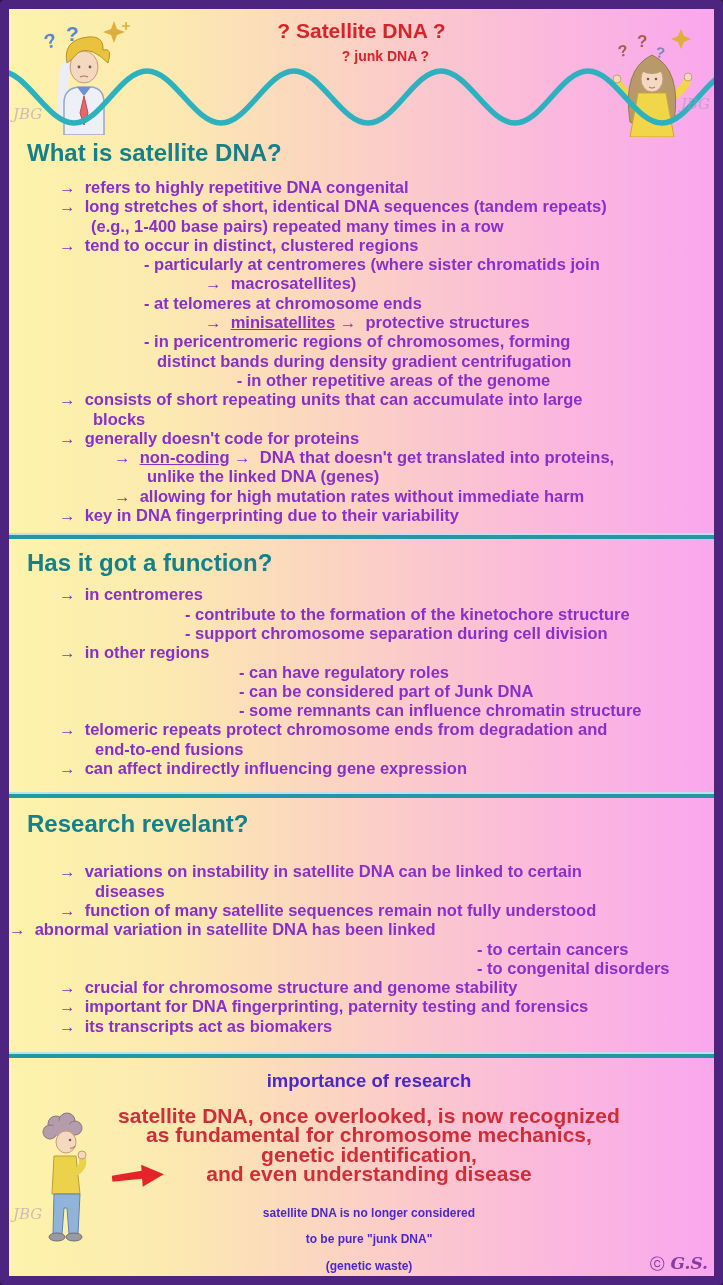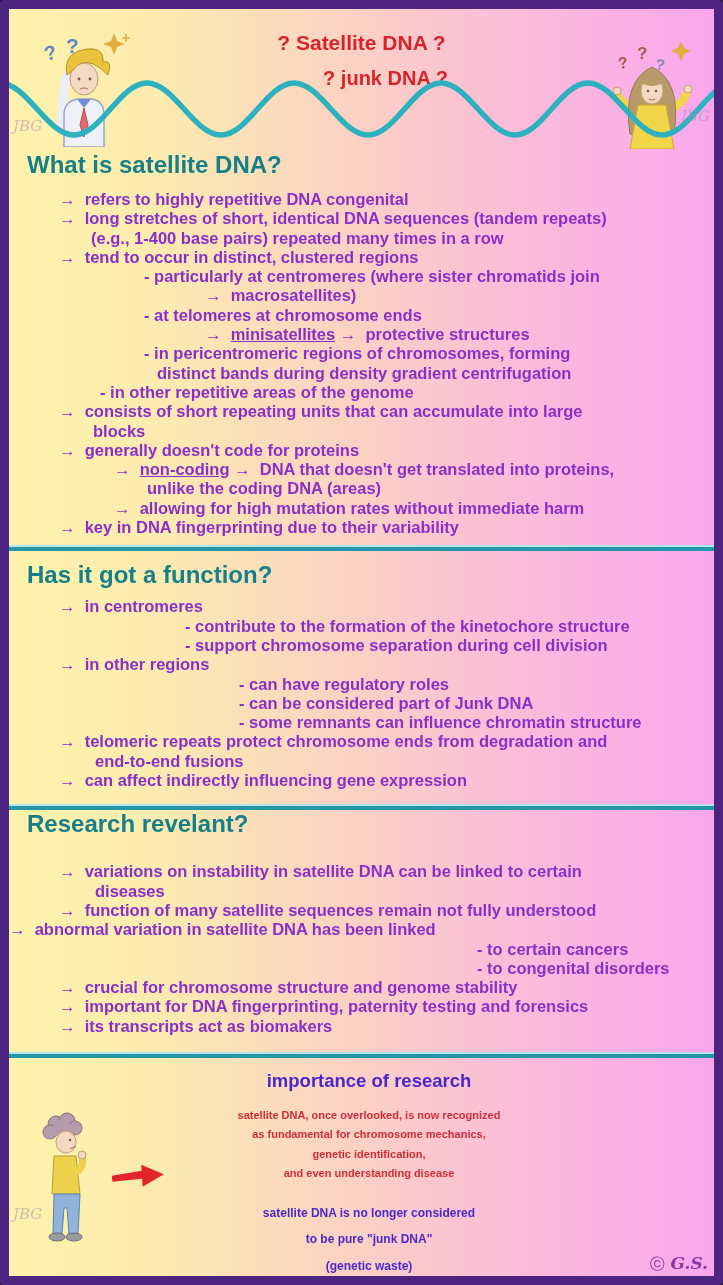--- a/index.html
+++ b/index.html
@@ -10,23 +10,23 @@
     border:9px solid var(--border,#4d2580);
     border-radius:4px;
     overflow:hidden;
     background:linear-gradient(90deg,
       var(--bg_left,#fdf3ab) 0%, #fceab0 22%,
       var(--bg_mid,#fbd2c3) 48%, #fbbcd9 72%,
       var(--bg_right,#f9a7ee) 100%);
     font-family:"Liberation Sans",sans-serif;
   }
   .hdr{position:relative;height:124px;}
-  .title1{margin:12px;padding-top:10px;text-align:center;font-size:21px;font-weight:bold;
+  .title1{margin:0;padding-top:10px;text-align:center;font-size:21px;font-weight:bold;
           color:var(--title_red,#d8232a);}
-  .title2{margin:5px 0 0 0;text-align:center;font-size:20px;font-weight:bold;
+  .title2{margin:5px 0 0 0;text-align:center;font-size:14px;font-weight:bold;
           color:var(--title_red,#d8232a);padding-left:48px;}
   .wave{position:absolute;left:0;top:52px;z-index:3;}
   .char{position:absolute;z-index:2;}
   .char-topleft{left:25px;top:8px;}
   .char-topright{left:596px;top:18px;}
   .char-bottom{left:27px;top:1103px;z-index:2;}
   .red-arrow{position:absolute;left:103px;top:1156px;transform:rotate(-4deg);z-index:2;}
   .wm{position:absolute;font-family:"DejaVu Serif",serif;font-style:italic;font-size:15px;
       color:rgba(172,142,190,0.55);z-index:4;}
   .wm1{left:4px;top:96px;} .wm2{right:4px;top:86px;} .wm3{left:4px;top:1196px;}
@@ -36,28 +36,28 @@
            margin:0 0 0 18px;}
   .lines{margin-top:11px;}
   .line{font-size:16.5px;font-weight:bold;color:var(--body_purple,#8a2fc8);
         line-height:19.3px;white-space:pre;}
   .line .u{text-decoration:underline;}
   #s1 .heading{padding-top:6px;}
   #s1{padding-bottom:8px;}
   #s2 .heading{padding-top:10px;}
   #s2 .lines{margin-top:8px;}
   #s2{padding-bottom:14px;}
-  #s3 .heading{}
+  #s3 .heading{padding-top:12px;}
   #s3 .lines{margin-top:24px;}
   #s3{padding-bottom:16px;}
   .footer{position:relative;height:204px;}
   .f-text{margin-left:40px;width:640px;text-align:center;}
   .f-heading{padding-top:12px;font-size:18.5px;font-weight:bold;
              color:var(--footer_indigo,#4b28cc);}
-  .f-red{margin-top:14px;font-size:11px;font-weight:bold;line-height:19.5px;
+  .f-red{margin-top:14px;font-size:21px;font-weight:bold;line-height:19.5px;
          color:var(--footer_red,#cf2e38);}
   .f-conclusion{margin-top:16px;font-size:12px;font-weight:bold;line-height:26.5px;
                 color:var(--footer_indigo,#4b28cc);}
   .signature{position:absolute;right:6px;bottom:2px;z-index:4;
              font-family:"DejaVu Serif",serif;font-style:italic;font-size:17px;
              font-weight:bold;color:#8a3aa0;}
   .signature .c{font-style:normal;font-weight:normal;font-size:15px;}
   svg text.q{font-family:"Liberation Sans",sans-serif;font-weight:bold;}
 </style>
 </head>
@@ -122,26 +122,26 @@
         <div class="line" style="margin-left: 50px;"><span>→  refers to highly repetitive DNA congenital</span></div>
         <div class="line" style="margin-left: 50px;"><span>→  long stretches of short, identical DNA sequences (tandem repeats)</span></div>
         <div class="line" style="margin-left: 82px;"><span>(e.g., 1-400 base pairs) repeated many times in a row</span></div>
         <div class="line" style="margin-left: 50px;"><span>→  tend to occur in distinct, clustered regions</span></div>
         <div class="line" style="margin-left: 135px;"><span>- particularly at centromeres (where sister chromatids join</span></div>
         <div class="line" style="margin-left: 196px;"><span>→  macrosatellites)</span></div>
         <div class="line" style="margin-left: 135px;"><span>- at telomeres at chromosome ends</span></div>
         <div class="line" style="margin-left: 196px;"><span>→  </span><span class="u">minisatellites</span><span> →  protective structures</span></div>
         <div class="line" style="margin-left: 135px;"><span>- in pericentromeric regions of chromosomes, forming</span></div>
         <div class="line" style="margin-left: 148px;"><span>distinct bands during density gradient centrifugation</span></div>
-        <div class="line" style="margin-left: 91px;"><span>- in other repetitive areas of the genome</span></div>
+        <div class="line" style="margin-left: 64px; text-align: center;"><span>- in other repetitive areas of the genome</span></div>
         <div class="line" style="margin-left: 50px;"><span>→  consists of short repeating units that can accumulate into large</span></div>
         <div class="line" style="margin-left: 84px;"><span>blocks</span></div>
         <div class="line" style="margin-left: 50px;"><span>→  generally doesn't code for proteins</span></div>
         <div class="line" style="margin-left: 105px;"><span>→  </span><span class="u">non-coding</span><span> →  DNA that doesn't get translated into proteins,</span></div>
-        <div class="line" style="margin-left: 138px;"><span>unlike the coding DNA (areas)</span></div>
+        <div class="line" style="margin-left: 138px;"><span>unlike the linked DNA (genes)</span></div>
         <div class="line" style="margin-left: 105px;"><span>→  allowing for high mutation rates without immediate harm</span></div>
         <div class="line" style="margin-left: 50px;"><span>→  key in DNA fingerprinting due to their variability</span></div>
       </div>
   </div>
   <div class="divider"></div>
 
   <div class="section" id="s2">
     <div class="heading">Has it got a function?</div>
     <div class="lines">
         <div class="line" style="margin-left: 50px;"><span>→  in centromeres</span></div>

